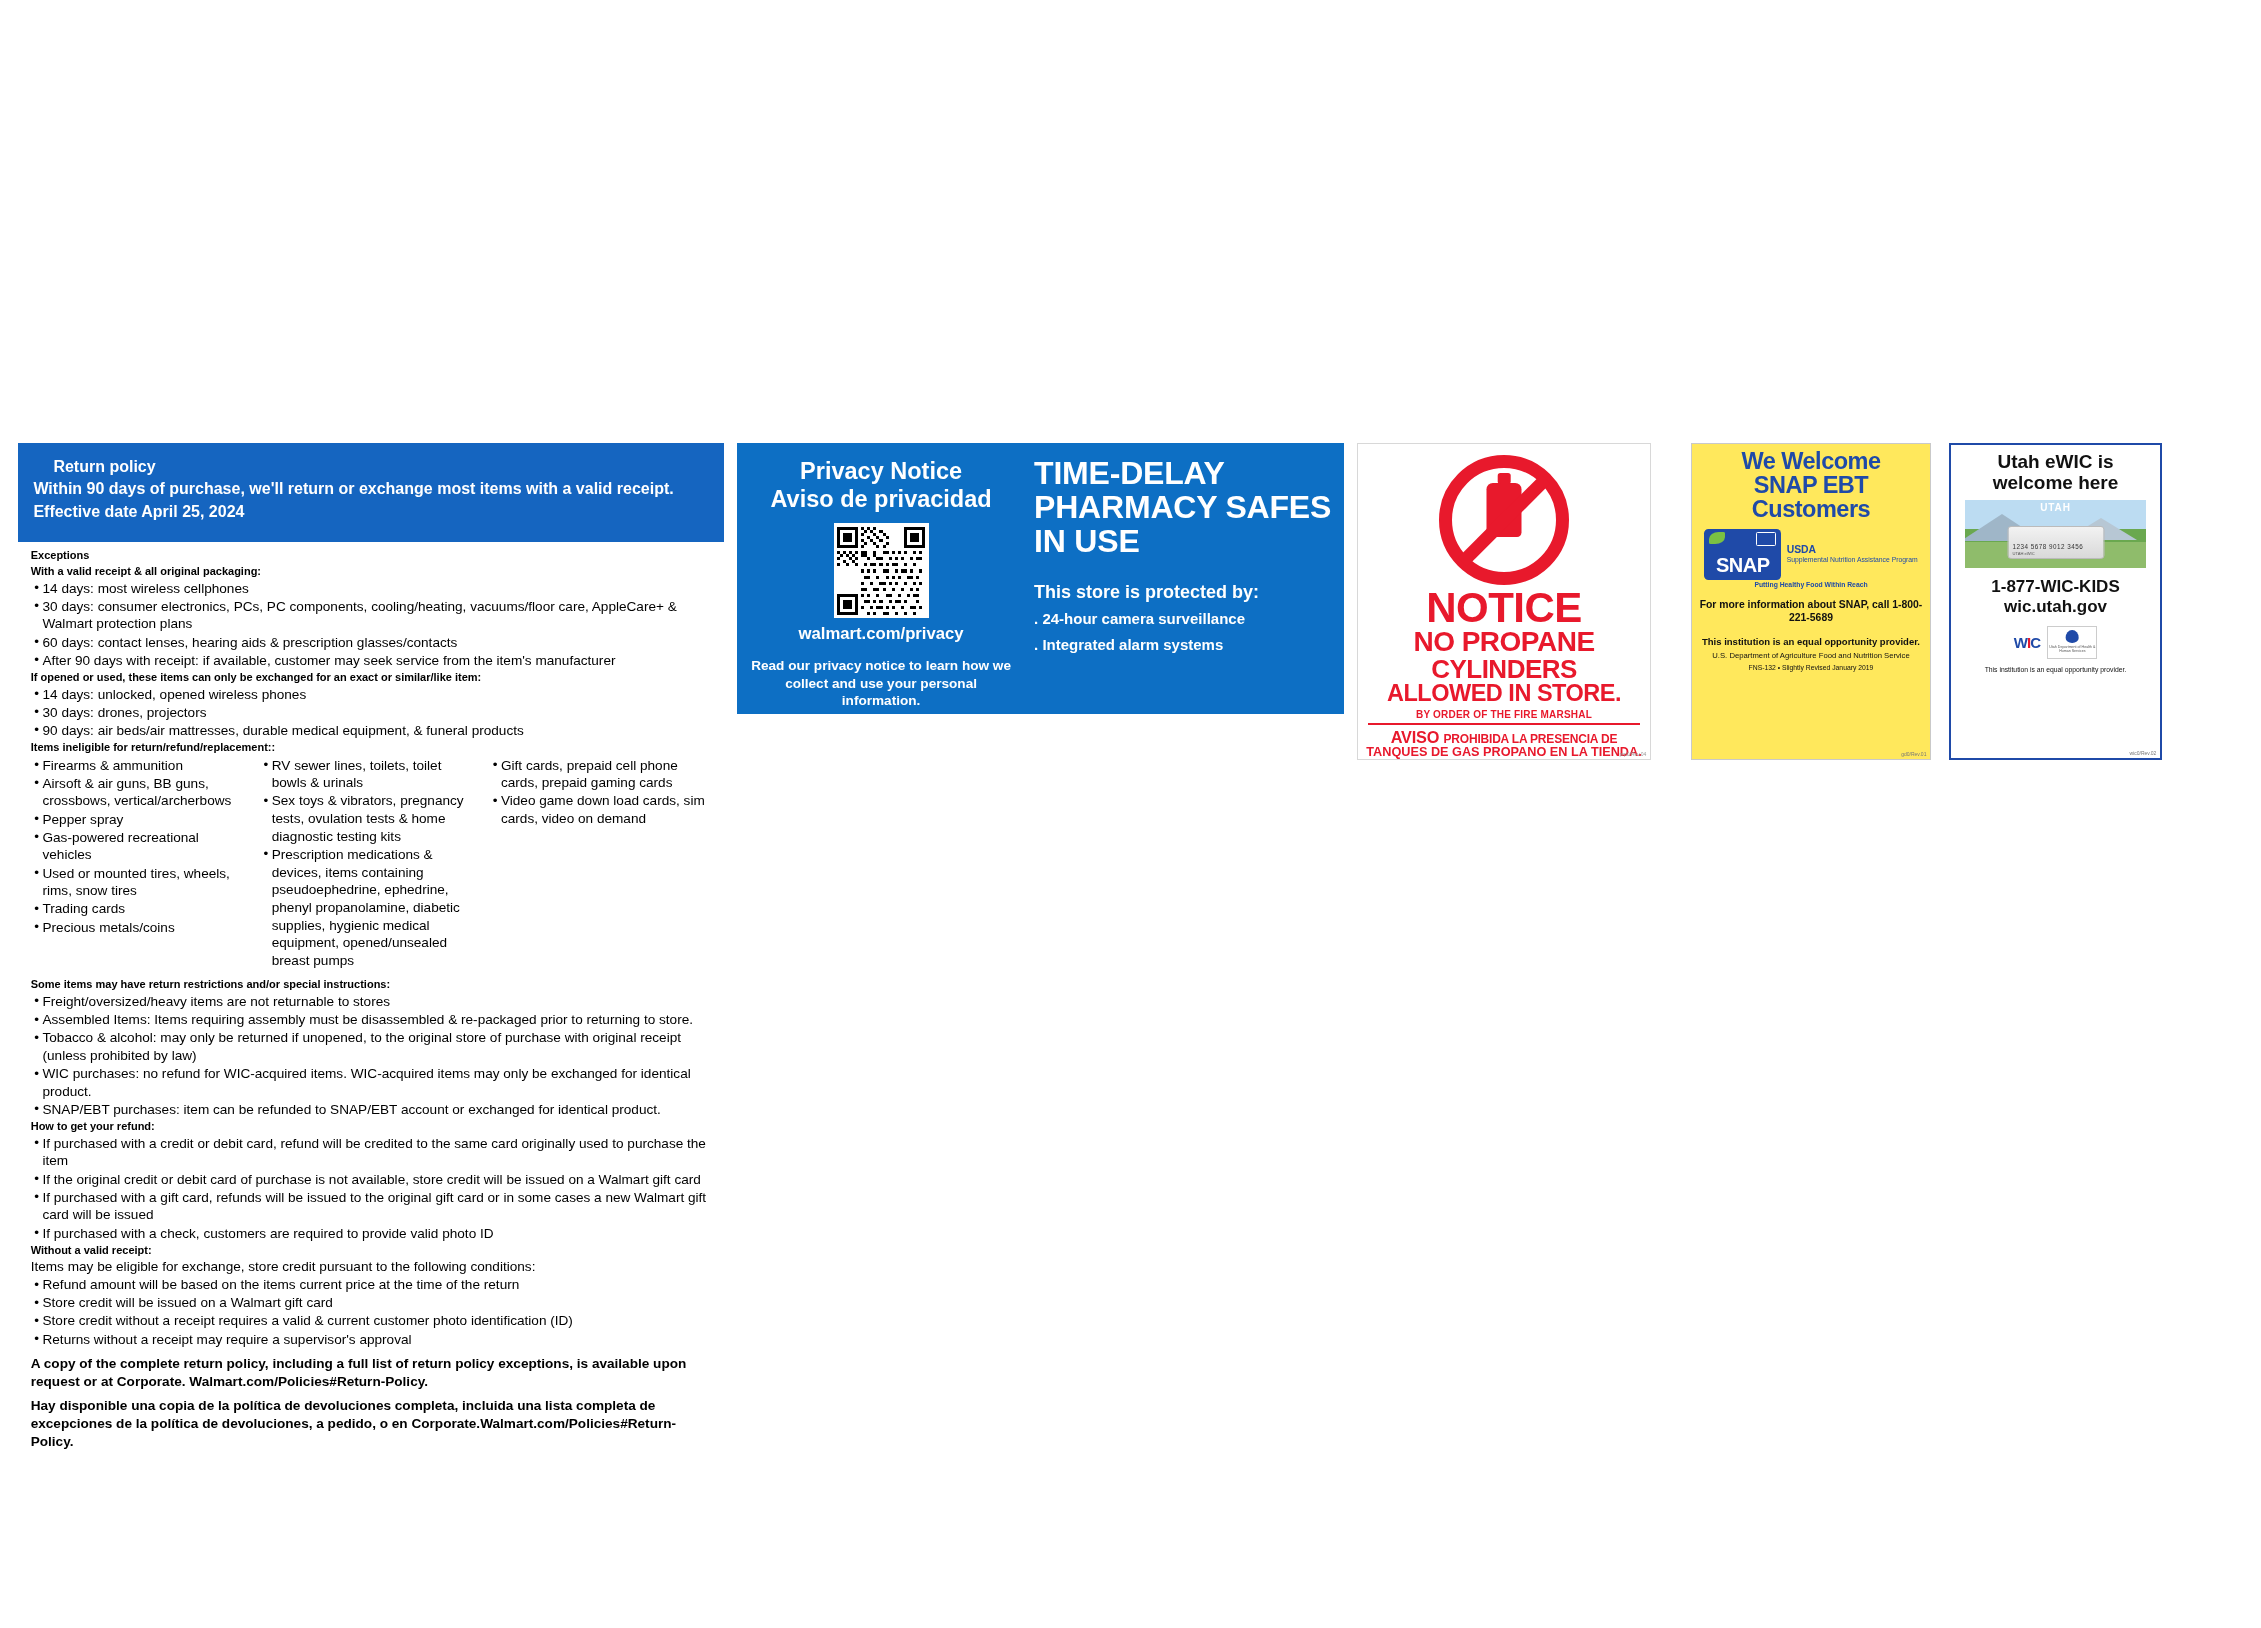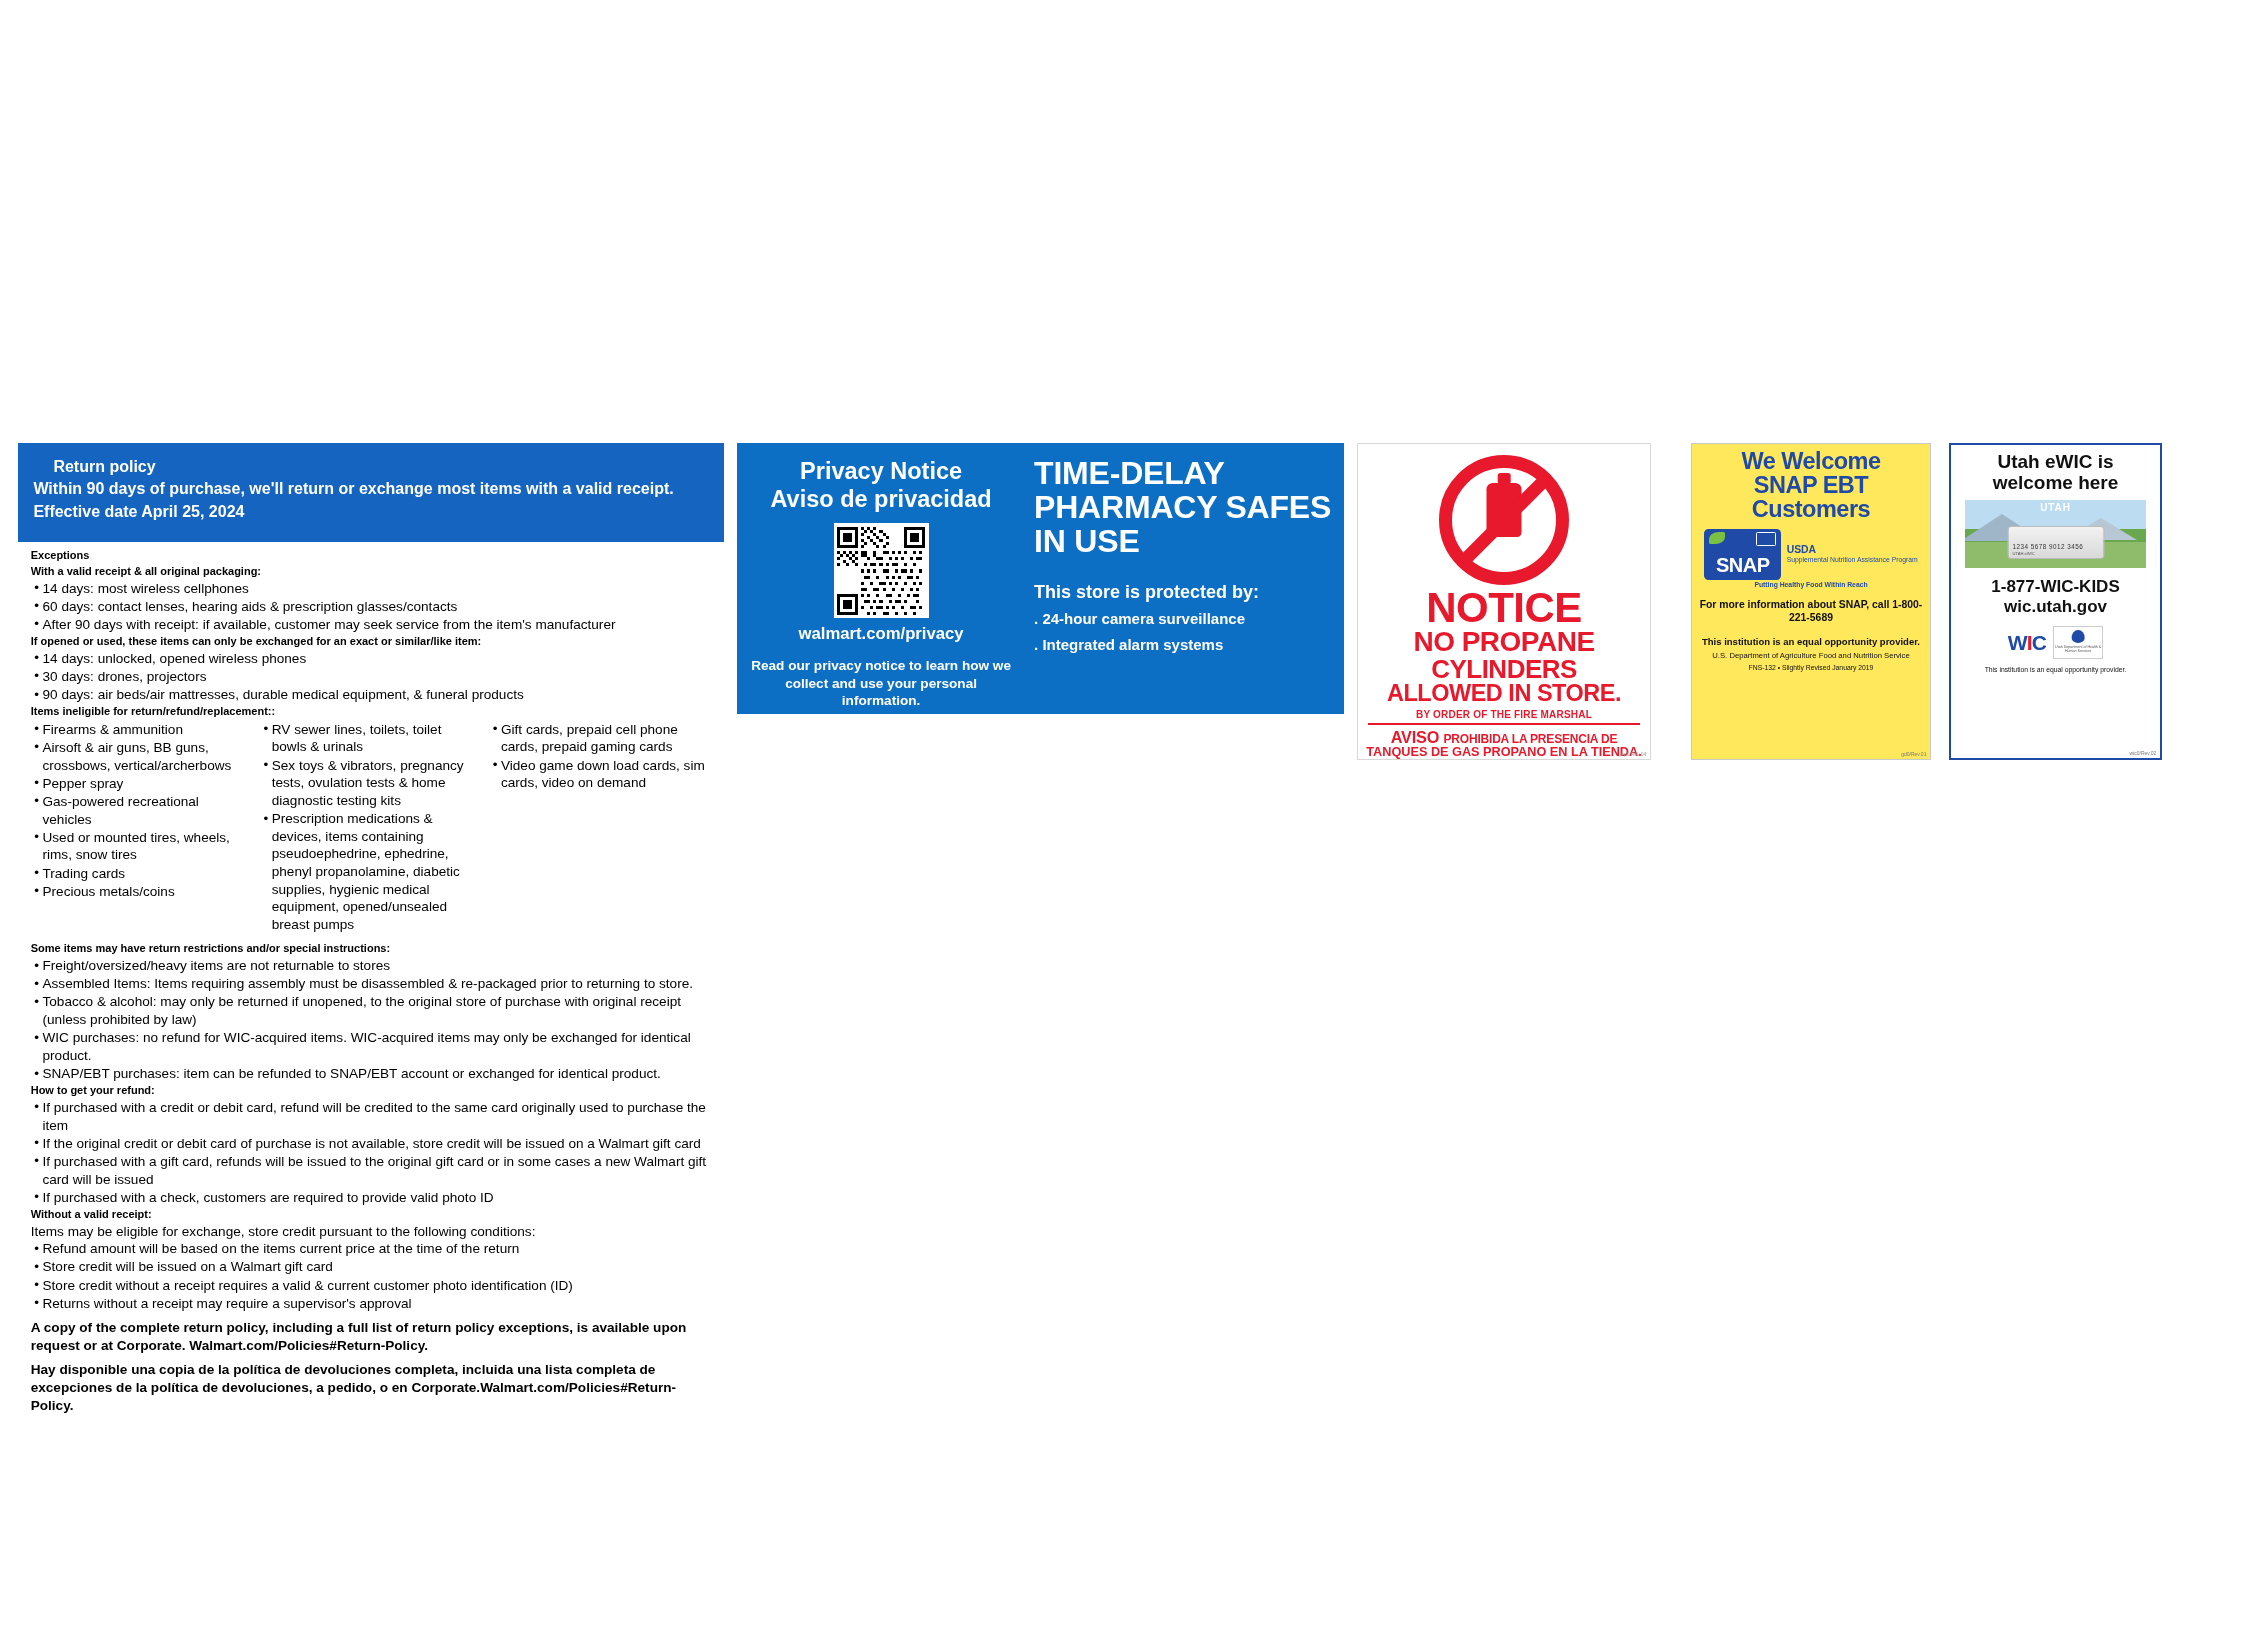--- a/index.html
+++ b/index.html
@@ -82,21 +82,21 @@
   .wic .photo{width:181px;height:68px;margin:6.3px auto 0 auto;position:relative;background:linear-gradient(#bcdcf2 0 42%,#6aa84f 42% 62%,#8fbc6b 62% 100%);overflow:hidden;}
   .wic .photo .utah{position:absolute;left:0;right:0;top:1.8px;color:#ffffff;font-weight:bold;font-size:10px;letter-spacing:0.9px;}
   .wic .photo .mtn{position:absolute;left:-4.5px;top:13.6px;width:0;height:0;border-left:41px solid transparent;border-right:41px solid transparent;border-bottom:27px solid #9fb6c8;}
   .wic .photo .mtn2{position:absolute;right:9px;top:18px;width:0;height:0;border-left:36px solid transparent;border-right:36px solid transparent;border-bottom:22.6px solid #b7c7d4;}
   .wic .card{position:absolute;left:50%;top:26px;transform:translateX(-50%);width:95px;height:31px;background:linear-gradient(#f2f2f2,#d9d9d9);border-radius:3.6px;border:0.5px solid #bbb;}
   .wic .card .num{position:absolute;left:4.5px;bottom:8.1px;font-size:6.3px;color:#333;letter-spacing:0.5px;}
   .wic .card .nm{position:absolute;left:4.5px;bottom:1.8px;font-size:4.1px;color:#555;}
   .wic .phone{font-weight:bold;font-size:17px;color:#111;margin-top:9px;}
   .wic .site{font-weight:bold;font-size:17px;color:#111;}
   .wic .logos{display:flex;align-items:center;justify-content:center;gap:7.2px;margin-top:9px;}
-  .wic .wlogo{font-weight:bold;font-size:21px;color:#1f4aa8;letter-spacing:-0.9px;}
+  .wic .wlogo{font-weight:bold;font-size:15px;color:#1f4aa8;letter-spacing:-0.9px;}
   .wic .wlogo span{color:#e8192c;}
   .wic .dept{width:50px;height:33px;border:0.5px solid #ccc;font-size:3.6px;color:#555;text-align:center;padding-top:18px;box-sizing:border-box;position:relative;}
   .wic .dept:before{content:"";position:absolute;left:50%;top:2.7px;transform:translateX(-50%);width:12.7px;height:12.7px;background:#1f4aa8;border-radius:50% 50% 50% 50%/60% 60% 40% 40%;}
   .wic .eo{font-size:6.8px;color:#111;margin-top:6.3px;}
   .wic .pf{position:absolute;right:3.6px;bottom:1.8px;font-size:5px;color:#777;}
 </style>
 </head>
 <body>
 
 <div class="board">
@@ -108,20 +108,21 @@
       <div class="rp-line">Effective date April 25, 2024</div>
     </div>
   </section>
 
   <section class="rp-body">
     <div class="rp-body-inner">
       <div class="h">Exceptions</div>
       <div class="h">With a valid receipt &amp; all original packaging:</div>
       <ul class="bl sub">
         <li>14 days: most wireless cellphones</li>
+        <li>30 days: consumer electronics, PCs, PC components, cooling/heating, vacuums/floor care, AppleCare+ &amp; Walmart protection plans</li>
         <li>60 days: contact lenses, hearing aids &amp; prescription glasses/contacts</li>
         <li>After 90 days with receipt: if available, customer may seek service from the item's manufacturer</li>
       </ul>
       <div class="h">If opened or used, these items can only be exchanged for an exact or similar/like item:</div>
       <ul class="bl sub">
         <li>14 days: unlocked, opened wireless phones</li>
         <li>30 days: drones, projectors</li>
         <li>90 days: air beds/air mattresses, durable medical equipment, &amp; funeral products</li>
       </ul>
       <div class="h">Items ineligible for return/refund/replacement::</div>

